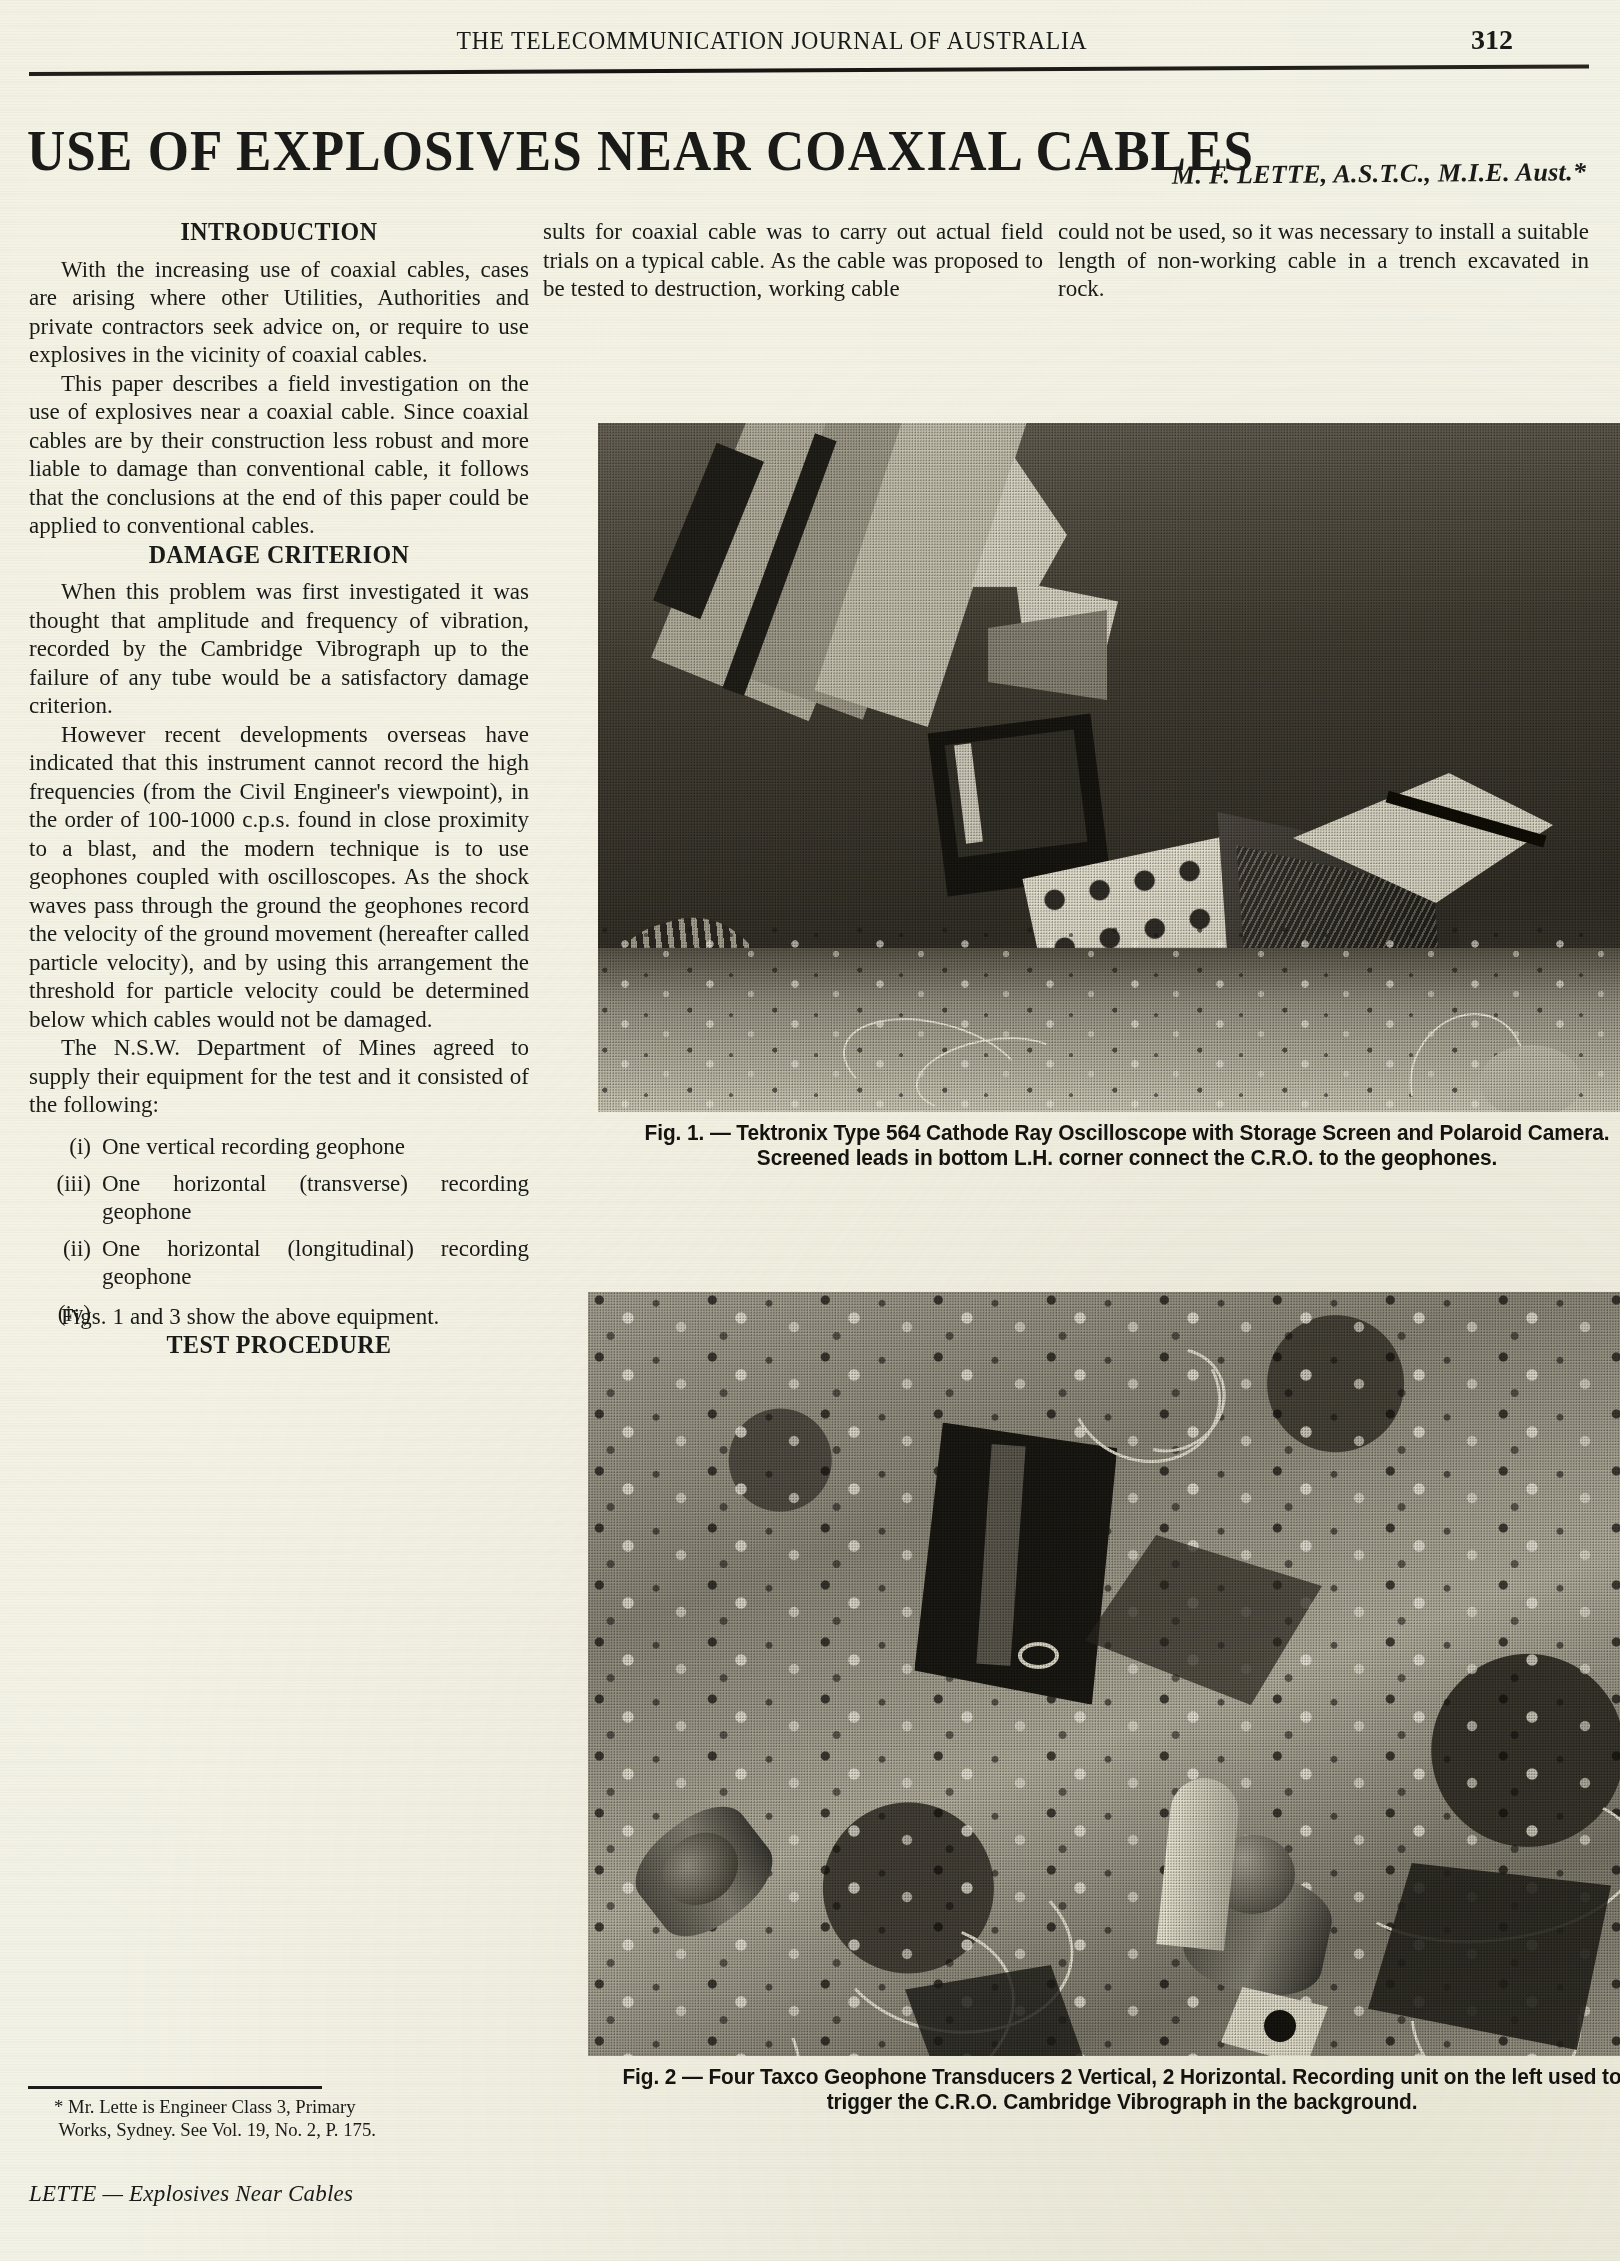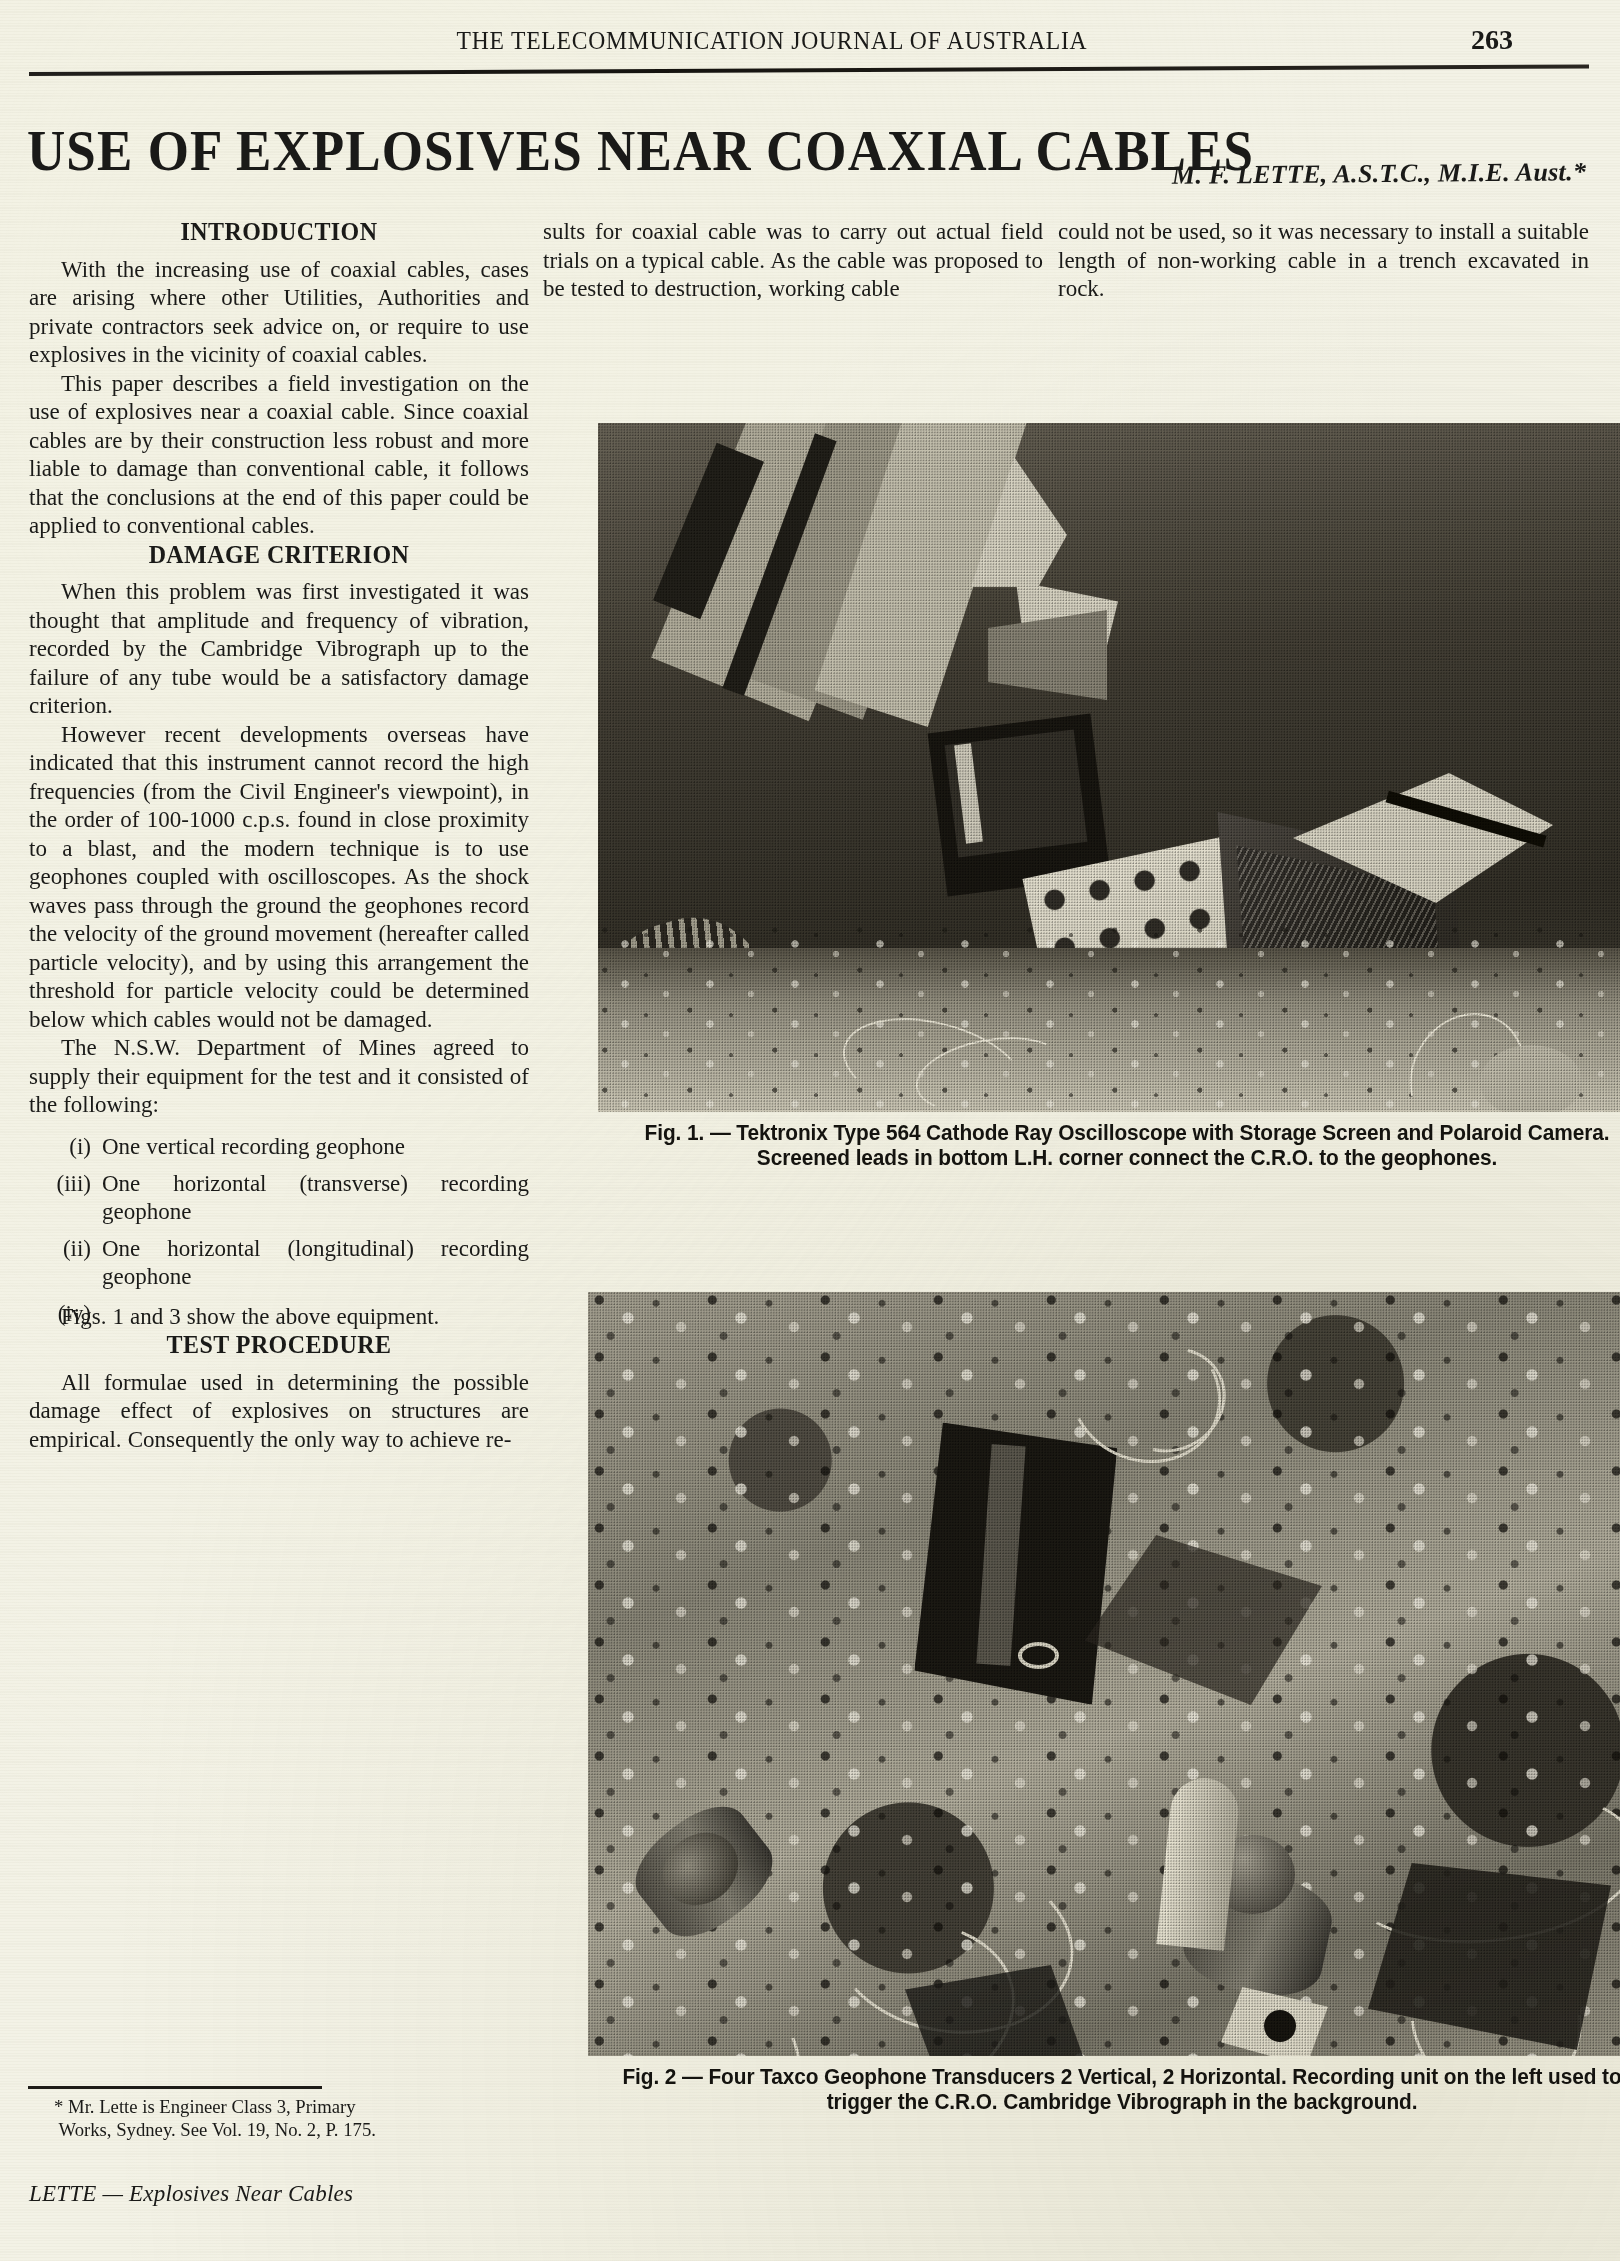--- a/index.html
+++ b/index.html
@@ -186,21 +186,21 @@
   .f2-wire{position:absolute;border:3.4px solid #ddd9c9;border-radius:50%;
     border-top-color:transparent;border-left-color:transparent;}
 </style>
 </head>
 <body>
 
 <div class="paper-grain"></div>
 
 <div class="runhead">
   <div class="runhead-title">THE TELECOMMUNICATION JOURNAL OF AUSTRALIA</div>
-  <div class="runhead-page">263</div>
+  <div class="runhead-page">312</div>
 </div>
 <div class="head-rule"></div>
 
 <h1 class="art-title">USE OF EXPLOSIVES NEAR COAXIAL CABLES</h1>
 <div class="byline">M. F. LETTE, A.S.T.C., M.I.E. Aust.*</div>
 
 <div class="col col1">
   <div class="sec-head">INTRODUCTION</div>
   <p class="body">With the increasing use of coaxial cables, cases are arising where other Utilities, Authorities and private contractors seek advice on, or require to use explosives in the vicinity of coaxial cables.</p>
   <p class="body">This paper describes a field investigation on the use of explosives near a coaxial cable. Since coaxial cables are by their construction less robust and more liable to damage than conventional cable, it follows that the conclusions at the end of this paper could be applied to conventional cables.</p>
@@ -224,21 +224,20 @@
       <span class="rt">One horizontal (longitudinal) recording geophone</span>
     </li>
     <li>
       <span class="rn">(iv)</span>
     </li>
   </ul>
 
   <p class="body" style="margin-top:11.3px">Figs. 1 and 3 show the above equipment.</p>
 
   <div class="sec-head spaced">TEST PROCEDURE</div>
-  <p class="body">All formulae used in determining the possible damage effect of explosives on structures are empirical. Consequently the only way to achieve re-</p>
 </div>
 
 <div class="col col2">
   <p class="cont">sults for coaxial cable was to carry out actual field trials on a typical cable. As the cable was proposed to be tested to destruction, working cable</p>
 </div>
 
 <div class="col col3">
   <p class="cont">could not be used, so it was necessary to install a suitable length of non-working cable in a trench excavated in rock.</p>
 </div>
 

